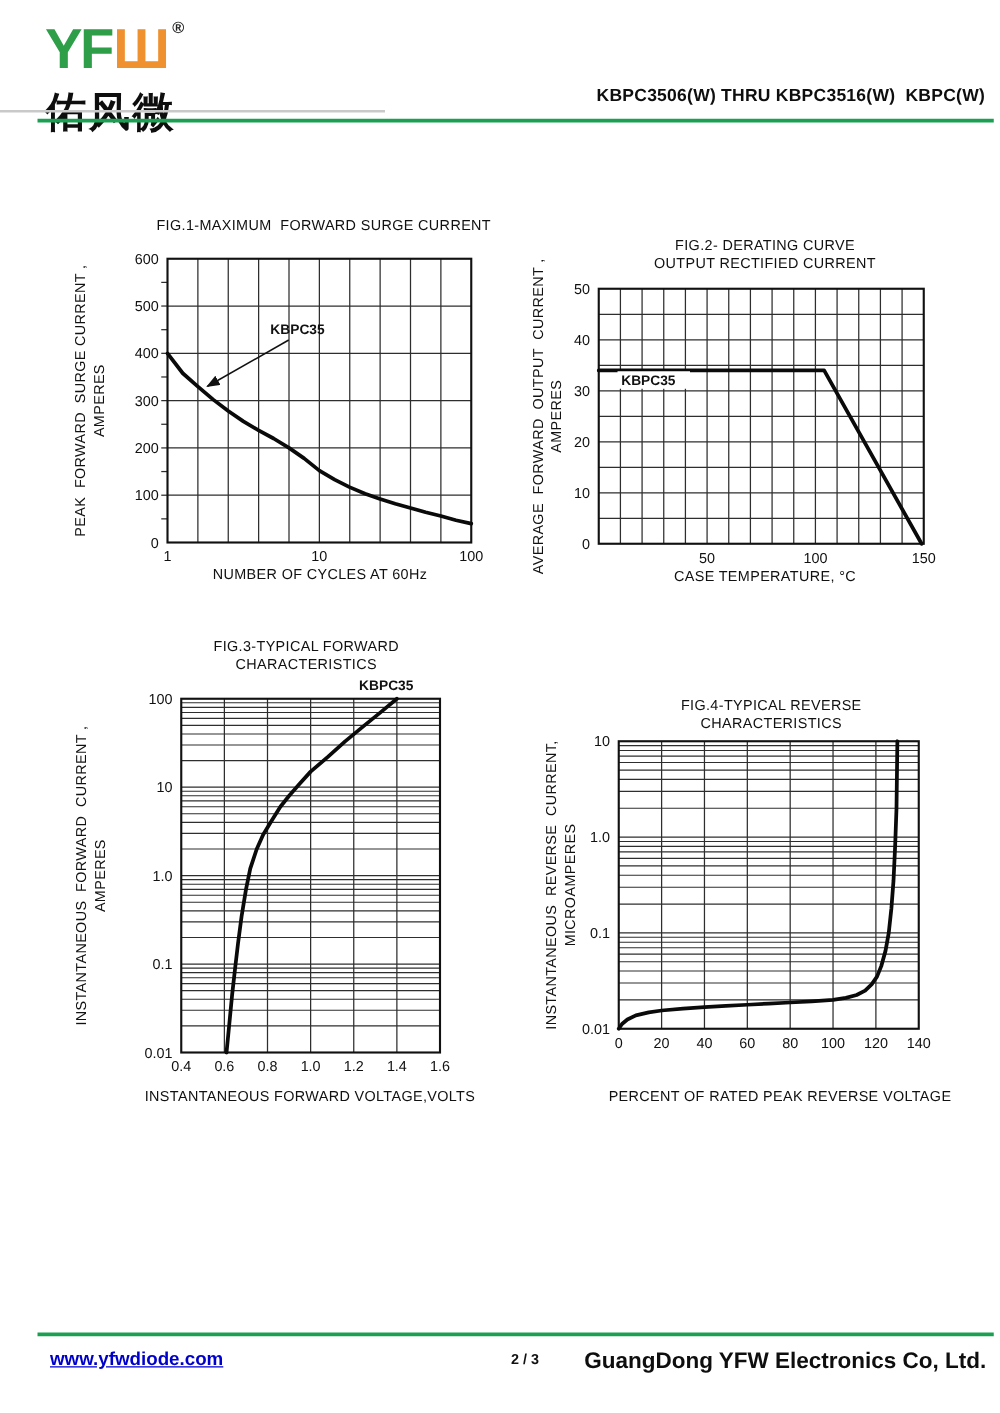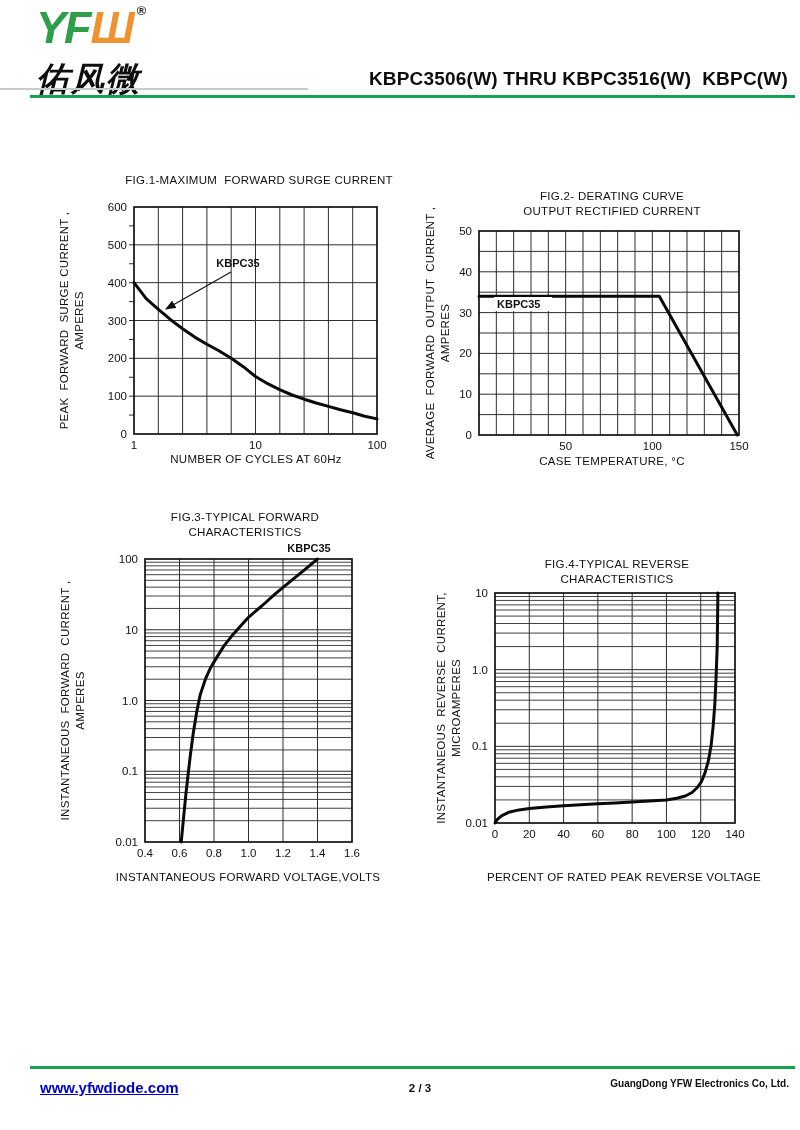--- a/index.html
+++ b/index.html
@@ -1,46 +1,46 @@
 <!DOCTYPE html>
 <html style="--logo_green: #2f9e48; --logo_orange: #f0912f; --rule_green: #1aa053; --link_blue: #0000cc; --ink: #111111;"><head>
 <meta charset="utf-8">
 <style>
   html,body{margin:0;padding:0;background:#fff;}
   body{width:800px;height:1130px;position:relative;font-family:"Liberation Sans",sans-serif;color:#111;}
   .page{position:absolute;inset:0;background:#fff;overflow:hidden;}
 
   
-  .logo{position:absolute;left:36px;top:4px;line-height:1;font-style:italic;}
+  .logo{position:absolute;left:36px;top:15px;line-height:1;}
   .logo-row{white-space:nowrap;}
   .logo-yf{font-weight:bold;font-size:45px;letter-spacing:-2px;color:var(--logo_green,#2f9e48);}
   .logo-mark{font-weight:bold;font-size:45px;color:var(--logo_orange,#f0912f);margin-left:1px;}
   .logo-reg{font-size:13px;font-weight:bold;color:#222;vertical-align:28px;margin-left:2px;}
   .logo-cn{font-size:33px;font-weight:bold;color:#0e0e0e;letter-spacing:2px;margin-top:12px;}
-  .doc-title{position:absolute;right:12px;top:68px;font-size:19px;font-weight:bold;color:#0e0e0e;white-space:pre;letter-spacing:0.2px;}
+  .doc-title{position:absolute;right:12px;top:68px;font-size:14px;font-weight:bold;color:#0e0e0e;white-space:pre;letter-spacing:0.2px;}
   .gray-line{position:absolute;left:0;top:88px;width:308px;height:2px;background:#c9c9c9;}
   .rule{position:absolute;left:30px;width:765px;height:3px;background:var(--rule_green,#1aa053);}
   .rule-top{top:95px;}
   .rule-bottom{top:1066px;}
 
   
   .charts{position:absolute;left:0;top:0;}
   .grid{stroke:#2e2e2e;stroke-width:1;}
   .thin{stroke-width:0.9;}
   .frame{fill:none;stroke:#111;stroke-width:1.7;}
   .curve{fill:none;stroke:#0a0a0a;stroke-width:3;stroke-linecap:round;stroke-linejoin:round;}
   .tick{font:11.5px "Liberation Sans",sans-serif;fill:#111;}
   .ctitle{font:11.5px "Liberation Sans",sans-serif;fill:#111;white-space:pre;letter-spacing:0.3px;}
   .slabel{font:bold 11px "Liberation Sans",sans-serif;fill:#111;white-space:pre;}
   .arrow{stroke:#111;stroke-width:1.2;}
 
   
   .site-link{position:absolute;left:40px;top:1079px;font-size:15px;font-weight:bold;color:var(--link_blue,#0000cc);text-decoration:underline;}
   .page-num{position:absolute;left:0;right:0;top:1082px;padding-left:40px;text-align:center;font-size:11.5px;font-weight:bold;color:#111;white-space:pre;}
-  .company{position:absolute;right:11px;top:1078px;font-size:10px;font-weight:bold;color:#0e0e0e;}
+  .company{position:absolute;right:11px;top:1078px;font-size:18px;font-weight:bold;color:#0e0e0e;}
 </style>
 </head>
 <body>
 
 <div class="page">
 
   <header>
     <div class="logo">
       <div class="logo-row"><span class="logo-yf">YF</span><span class="logo-mark">Ш</span><span class="logo-reg">®</span></div>
       <div class="logo-cn">佑风微</div>

